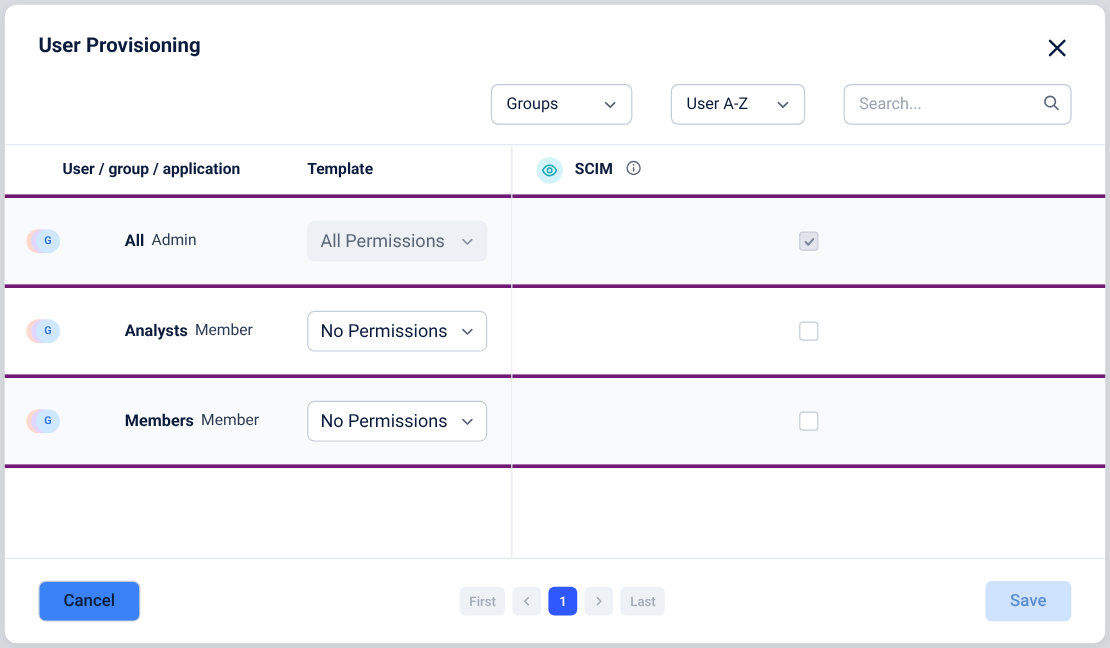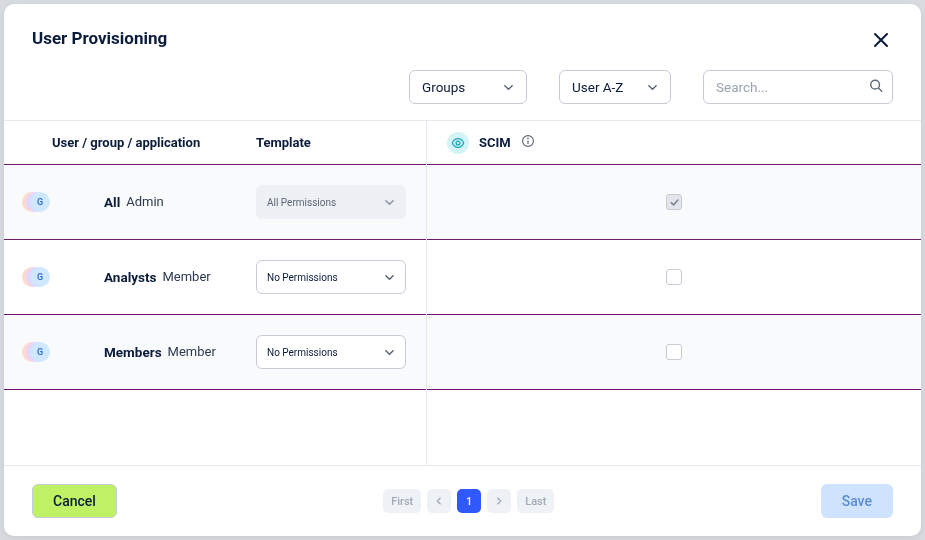--- a/index.html
+++ b/index.html
@@ -104,21 +104,21 @@
       flex-direction: column;
     }
     .right-panel {
       flex: 1;
       display: flex;
       flex-direction: column;
     }
     .row {
       display: flex;
       align-items: center;
-      border-bottom: 1px solid #701a75;
+      border-bottom: 3px solid #701a75;
     }
     .left-panel .header-row {
       height: 44px;
       padding: 0 20px 0 48px;
       display: flex;
       align-items: center;
       justify-content: space-between;
     }
     .col-header {
       font-size: 13px;
@@ -206,21 +206,21 @@
     }
     .template-select {
       width: 150px;
       height: 34px;
       border: 1px solid #c5ccd6;
       border-radius: 6px;
       padding: 0 10px;
       display: flex;
       align-items: center;
       justify-content: space-between;
-      font-size: 10px;
+      font-size: 15px;
       color: #0b1b3b;
       background: #fff;
       cursor: pointer;
       margin-left: auto;
     }
     .template-disabled {
       background: #edf0f4;
       border-color: #edf0f4;
       cursor: default;
       color: #5b6676;
@@ -258,21 +258,21 @@
       padding: 0 20px;
       font-size: 14px;
       font-weight: 500;
       cursor: pointer;
       display: inline-flex;
       align-items: center;
       justify-content: center;
       border: 1px solid transparent;
     }
     .btn-secondary {
-      background: #bef264;
+      background: #3b82f6;
       border-color: #c5ccd6;
       color: #0b1b3b;
     }
     .btn-primary {
       background: #cfe3ff;
       color: #5a8ccf;
       cursor: default;
     }
     .pagination {
       display: flex;

